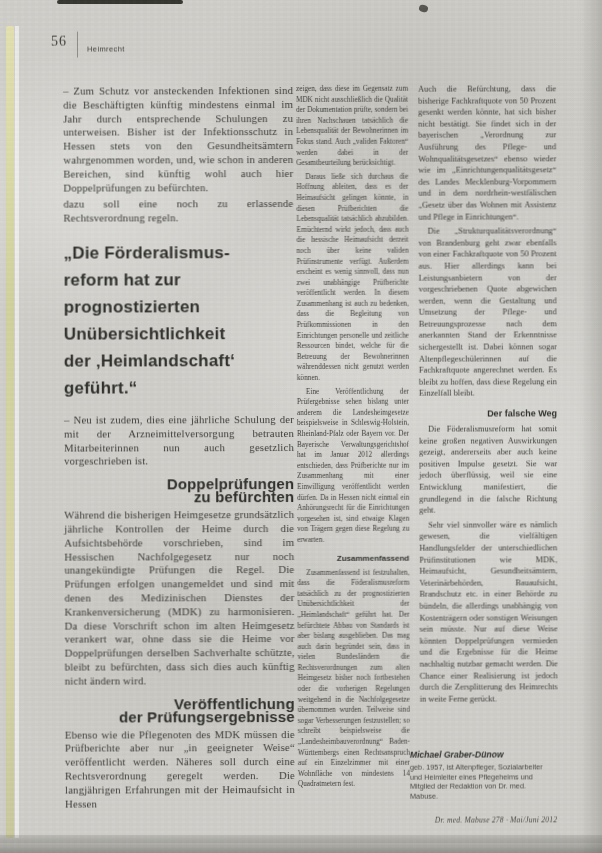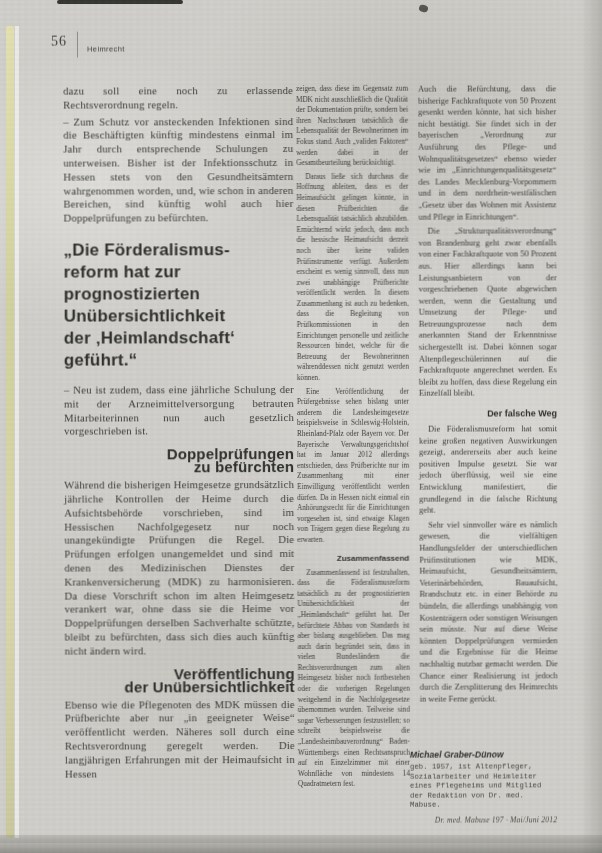--- a/index.html
+++ b/index.html
@@ -55,28 +55,28 @@
   .col-3{left:419px;width:138px;font-size:8.4px;line-height:11.6px;}
 
   .heading{font-family:"Liberation Sans",sans-serif;font-weight:bold;color:#2c2c29;
     white-space:pre-line;text-align:right;}
   .col-1 .heading{font-size:15px;line-height:13px;margin:9px 0 5px 0;}
   .col-2 .heading{font-size:8px;line-height:9px;margin:8px 0 5px 0;}
   .col-3 .heading{font-size:9px;line-height:10px;margin:9px 0 5px 0;}
 
   .pull-quote{
     font-family:"Liberation Sans",sans-serif;font-weight:bold;
-    font-size:17px;line-height:22px;letter-spacing:.2px;color:#2e2e2b;
+    font-size:17px;line-height:27px;letter-spacing:.2px;color:#2e2e2b;
     white-space:pre-line;text-align:left;margin:14px 0 12px 0;
   }
 
   .author-block{position:absolute;left:409px;top:750px;width:140px;text-align:left;}
   .author-name{font-family:"Liberation Sans",sans-serif;font-weight:bold;font-style:italic;
     font-size:8.6px;color:#2e2e2b;margin-bottom:3px;}
-  .author-bio{font-family:Liberation Mono, monospace;font-size:7.3px;line-height:9.6px;color:#45453f;}
+  .author-bio{font-family:Liberation Sans, sans-serif;font-size:7.3px;line-height:9.6px;color:#45453f;}
 
   .footer{position:absolute;left:420px;top:816px;width:150px;text-align:center;
     font-style:italic;font-size:7.6px;color:#4a4a44;letter-spacing:.2px;}
 </style>
 </head>
 <body>
 
 <div class="canvas">
 
   <div class="artifact-top-line"></div>
@@ -84,34 +84,34 @@
   <div class="edge-strip"></div>
   <div class="edge-strip-gap"></div>
 
   <div class="content">
 
     <div class="page-number">56</div>
     <div class="header-rule"></div>
     <div class="section-label">Heimrecht</div>
 
     <div class="col col-1">
+      <p>– Zum Schutz vor ansteckenden Infektionen sind die Beschäftigten künftig mindestens einmal im Jahr durch entsprechende Schulungen zu unterweisen. Bisher ist der Infektionsschutz in Hessen stets von den Gesundheitsämtern wahrgenommen worden, und, wie schon in anderen Bereichen, sind künftig wohl auch hier Doppelprüfungen zu befürchten.</p>
       <p>dazu soll eine noch zu erlassende Rechtsverordnung regeln.</p>
-      <p>– Zum Schutz vor ansteckenden Infektionen sind die Beschäftigten künftig mindestens einmal im Jahr durch entsprechende Schulungen zu unterweisen. Bisher ist der Infektionsschutz in Hessen stets von den Gesundheitsämtern wahrgenommen worden, und, wie schon in anderen Bereichen, sind künftig wohl auch hier Doppelprüfungen zu befürchten.</p>
       <div class="pull-quote">„Die Förderalismus-
 reform hat zur
 prognostizierten
 Unübersichtlichkeit
 der ‚Heimlandschaft‘
 geführt.“</div>
-      <p>– Neu ist zudem, dass eine jährliche Schulung der mit der Arzneimittelversorgung betrauten Mitarbeiterinnen nun auch gesetzlich vorgeschrieben ist.</p>
+      <p>– Neu ist zudem, dies eine jährliche Schulung der mit der Arzneimittelversorgung betrauten Mitarbeiterinnen nun auch gesetzlich vorgeschrieben ist.</p>
       <div class="heading">Doppelprüfungen
 zu befürchten</div>
       <p>Während die bisherigen Heimgesetze grundsätzlich jährliche Kontrollen der Heime durch die Aufsichtsbehörde vorschrieben, sind im Hessischen Nachfolgegesetz nur noch unangekündigte Prüfungen die Regel. Die Prüfungen erfolgen unangemeldet und sind mit denen des Medizinischen Dienstes der Krankenversicherung (MDK) zu harmonisieren. Da diese Vorschrift schon im alten Heimgesetz verankert war, ohne dass sie die Heime vor Doppelprüfungen derselben Sachverhalte schützte, bleibt zu befürchten, dass sich dies auch künftig nicht ändern wird.</p>
       <div class="heading">Veröffentlichung
-der Unübersichtlichkeit</div>
+der Prüfungsergebnisse</div>
       <p>Ebenso wie die Pflegenoten des MDK müssen die Prüfberichte aber nur „in geeigneter Weise“ veröffentlicht werden. Näheres soll durch eine Rechtsverordnung geregelt werden. Die langjährigen Erfahrungen mit der Heimaufsicht in Hessen</p>
     </div>
 
     <div class="col col-2">
       <p>zeigen, dass diese im Gegensatz zum MDK nicht ausschließlich die Qualität der Dokumentation prüfte, sondern bei ihren Nachschauen tatsächlich die Lebensqualität der Bewohnerinnen im Fokus stand. Auch „validen Faktoren“ werden dabei in der Gesamtbeurteilung berücksichtigt.</p>
       <p class="indent">Daraus ließe sich durchaus die Hoffnung ableiten, dass es der Heimaufsicht gelingen könnte, in diesen Prüfberichten die Lebensqualität tatsächlich abzubilden. Ernüchternd wirkt jedoch, dass auch die hessische Heimaufsicht derzeit noch über keine validen Prüfinstrumente verfügt. Außerdem erscheint es wenig sinnvoll, dass nun zwei unabhängige Prüfberichte veröffentlicht werden. In diesem Zusammenhang ist auch zu bedenken, dass die Begleitung von Prüfkommissionen in den Einrichtungen personelle und zeitliche Ressourcen bindet, welche für die Betreuung der Bewohnerinnen währenddessen nicht genutzt werden können.</p>
       <p class="indent">Eine Veröffentlichung der Prüfergebnisse sehen bislang unter anderem die Landesheimgesetze beispielsweise in Schleswig-Holstein, Rheinland-Pfalz oder Bayern vor. Der Bayerische Verwaltungsgerichtshof hat im Januar 2012 allerdings entschieden, dass Prüfberichte nur im Zusammenhang mit einer Einwilligung veröffentlicht werden dürfen. Da in Hessen nicht einmal ein Anhörungsrecht für die Einrichtungen vorgesehen ist, sind etwaige Klagen von Trägern gegen diese Regelung zu erwarten.</p>
       <div class="heading">Zusammenfassend</div>
       <p class="indent">Zusammenfassend ist festzuhalten, dass die Föderalismusreform tatsächlich zu der prognostizierten Unübersichtlichkeit der „Heimlandschaft“ geführt hat. Der befürchtete Abbau von Standards ist aber bislang ausgeblieben. Das mag auch darin begründet sein, dass in vielen Bundesländern die Rechtsverordnungen zum alten Heimgesetz bisher noch fortbestehen oder die vorherigen Regelungen weitgehend in die Nachfolgegesetze übernommen wurden. Teilweise sind sogar Verbesserungen festzustellen; so schreibt beispielsweise die „Landesheimbauverordnung“ Baden-Württembergs einen Rechtsanspruch auf ein Einzelzimmer mit einer Wohnfläche von mindestens 14 Quadratmetern fest.</p>
     </div>
@@ -122,21 +122,21 @@
       <div class="heading">Der falsche Weg</div>
       <p class="indent">Die Föderalismusreform hat somit keine großen negativen Auswirkungen gezeigt, andererseits aber auch keine positiven Impulse gesetzt. Sie war jedoch überflüssig, weil sie eine Entwicklung manifestiert, die grundlegend in die falsche Richtung geht.</p>
       <p class="indent">Sehr viel sinnvoller wäre es nämlich gewesen, die vielfältigen Handlungsfelder der unterschiedlichen Prüfinstitutionen wie MDK, Heimaufsicht, Gesundheitsämtern, Veterinärbehörden, Bauaufsicht, Brandschutz etc. in einer Behörde zu bündeln, die allerdings unabhängig von Kostenträgern oder sonstigen Weisungen sein müsste. Nur auf diese Weise könnten Doppelprüfungen vermieden und die Ergebnisse für die Heime nachhaltig nutzbar gemacht werden. Die Chance einer Realisierung ist jedoch durch die Zersplitterung des Heimrechts in weite Ferne gerückt.</p>
     </div>
 
     <div class="author-block">
       <div class="author-name">Michael Graber-Dünow</div>
       <div class="author-bio">geb. 1957, ist Altenpfleger, Sozialarbeiter und Heimleiter eines Pflegeheims und Mitglied der Redaktion von Dr. med. Mabuse.</div>
     </div>
 
-    <div class="footer">Dr. med. Mabuse 197 · Mai/Juni 2012</div>
+    <div class="footer">Dr. med. Mabuse 278 · Mai/Juni 2012</div>
 
   </div>
 
   <div class="grain"></div>
   <div class="shadow-right"></div>
   <div class="shadow-bottom2"></div>
   <div class="shadow-bottom"></div>
 
 </div>
 

